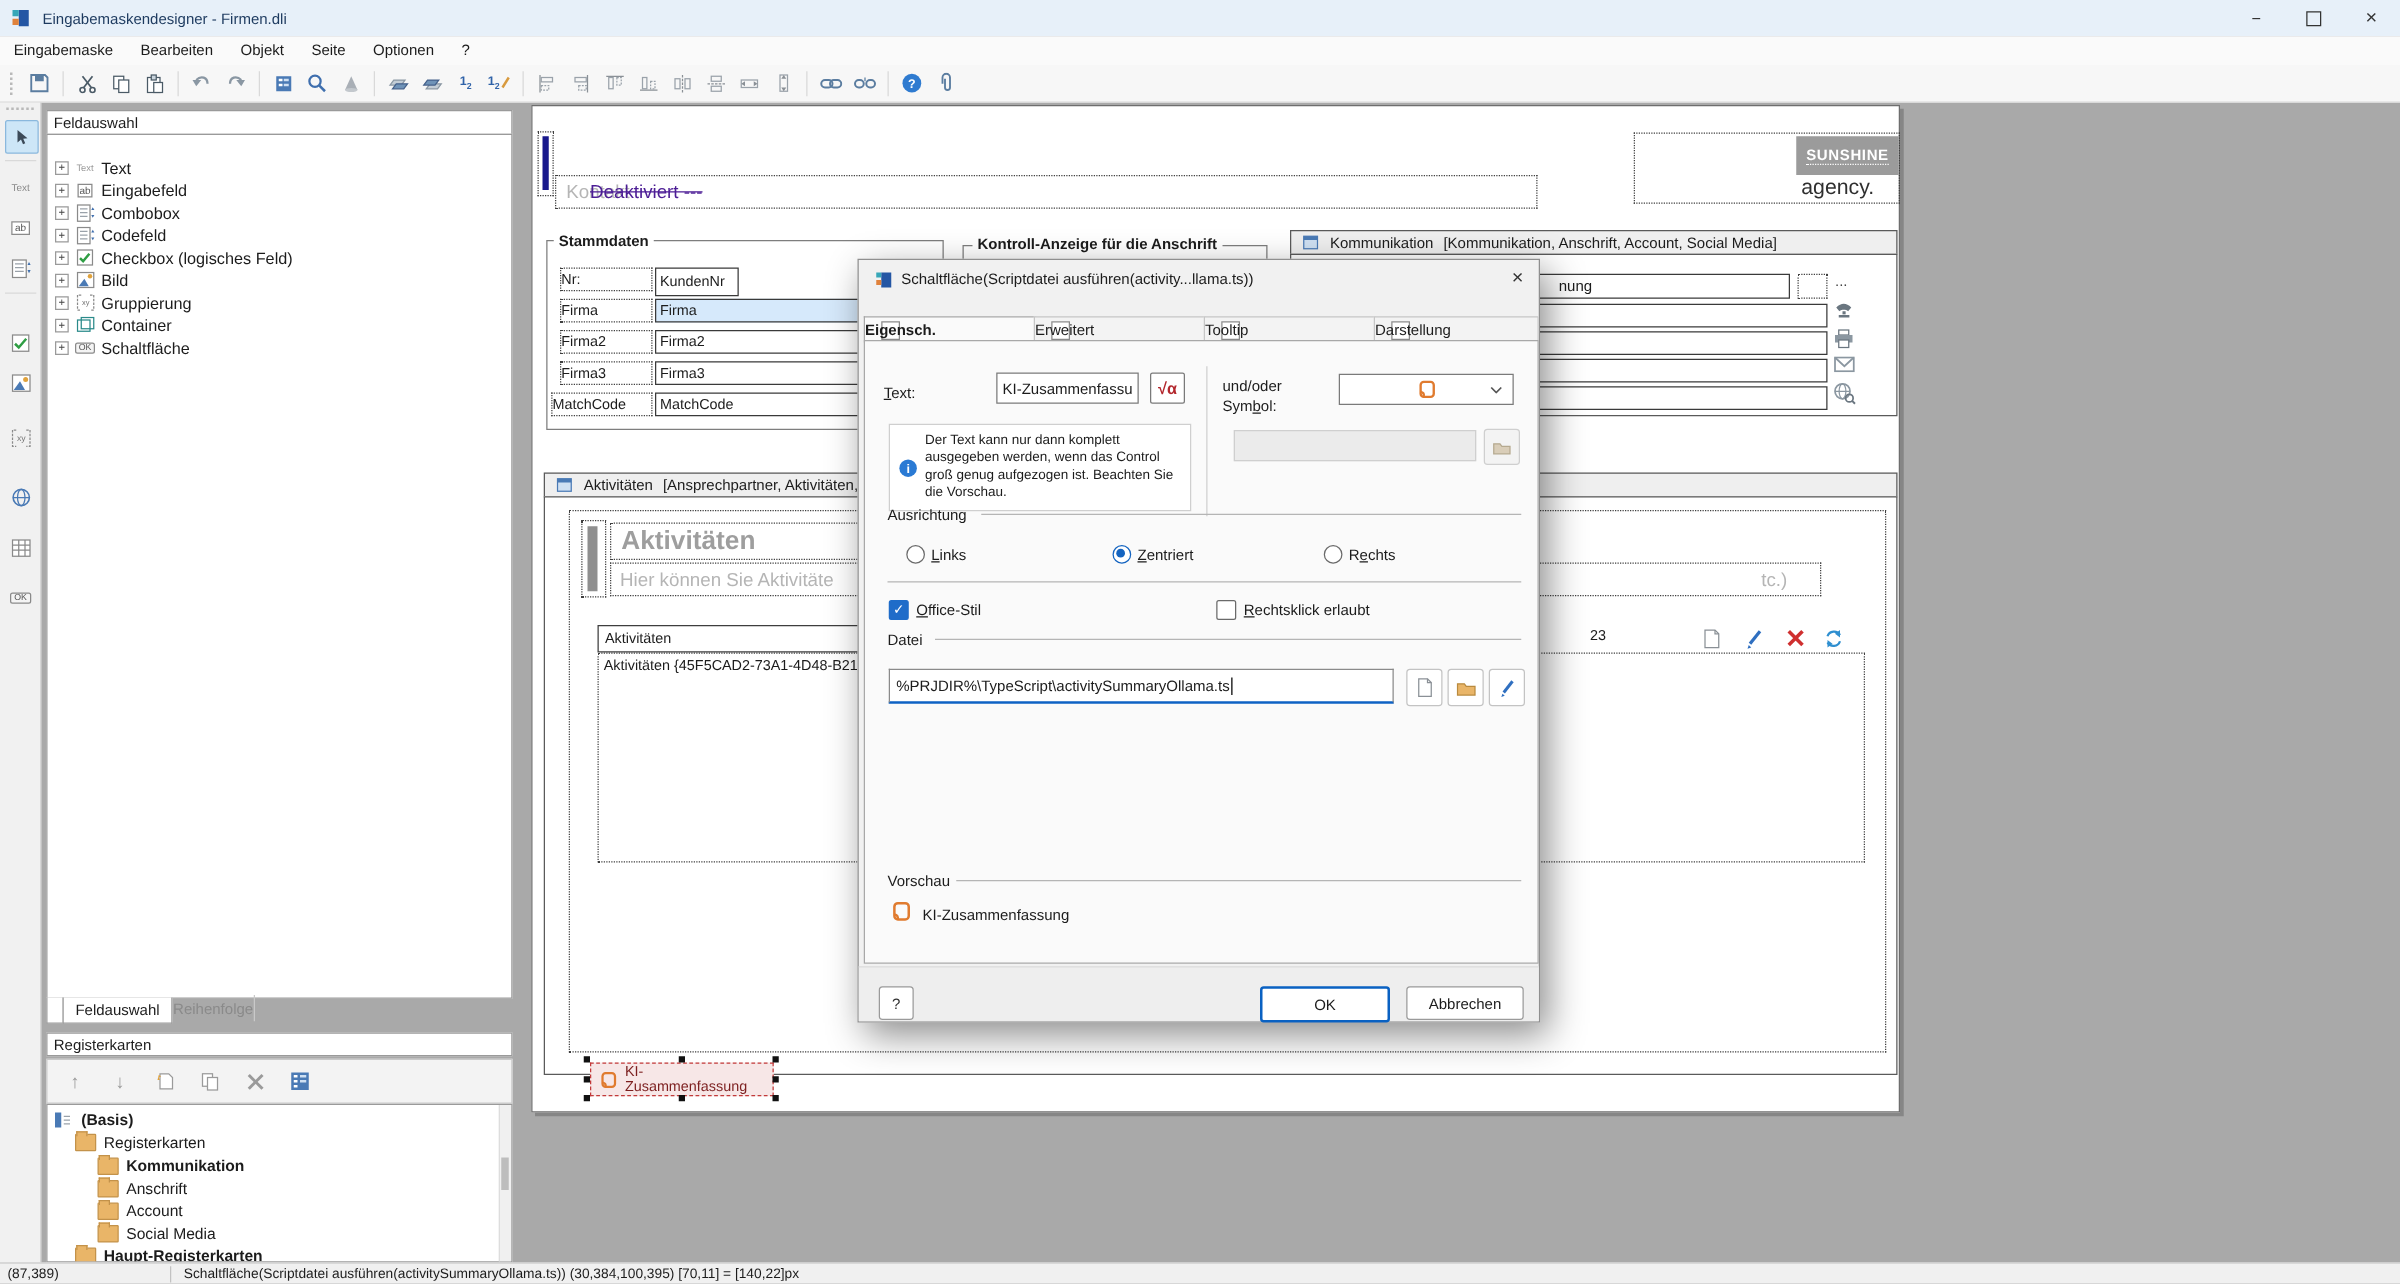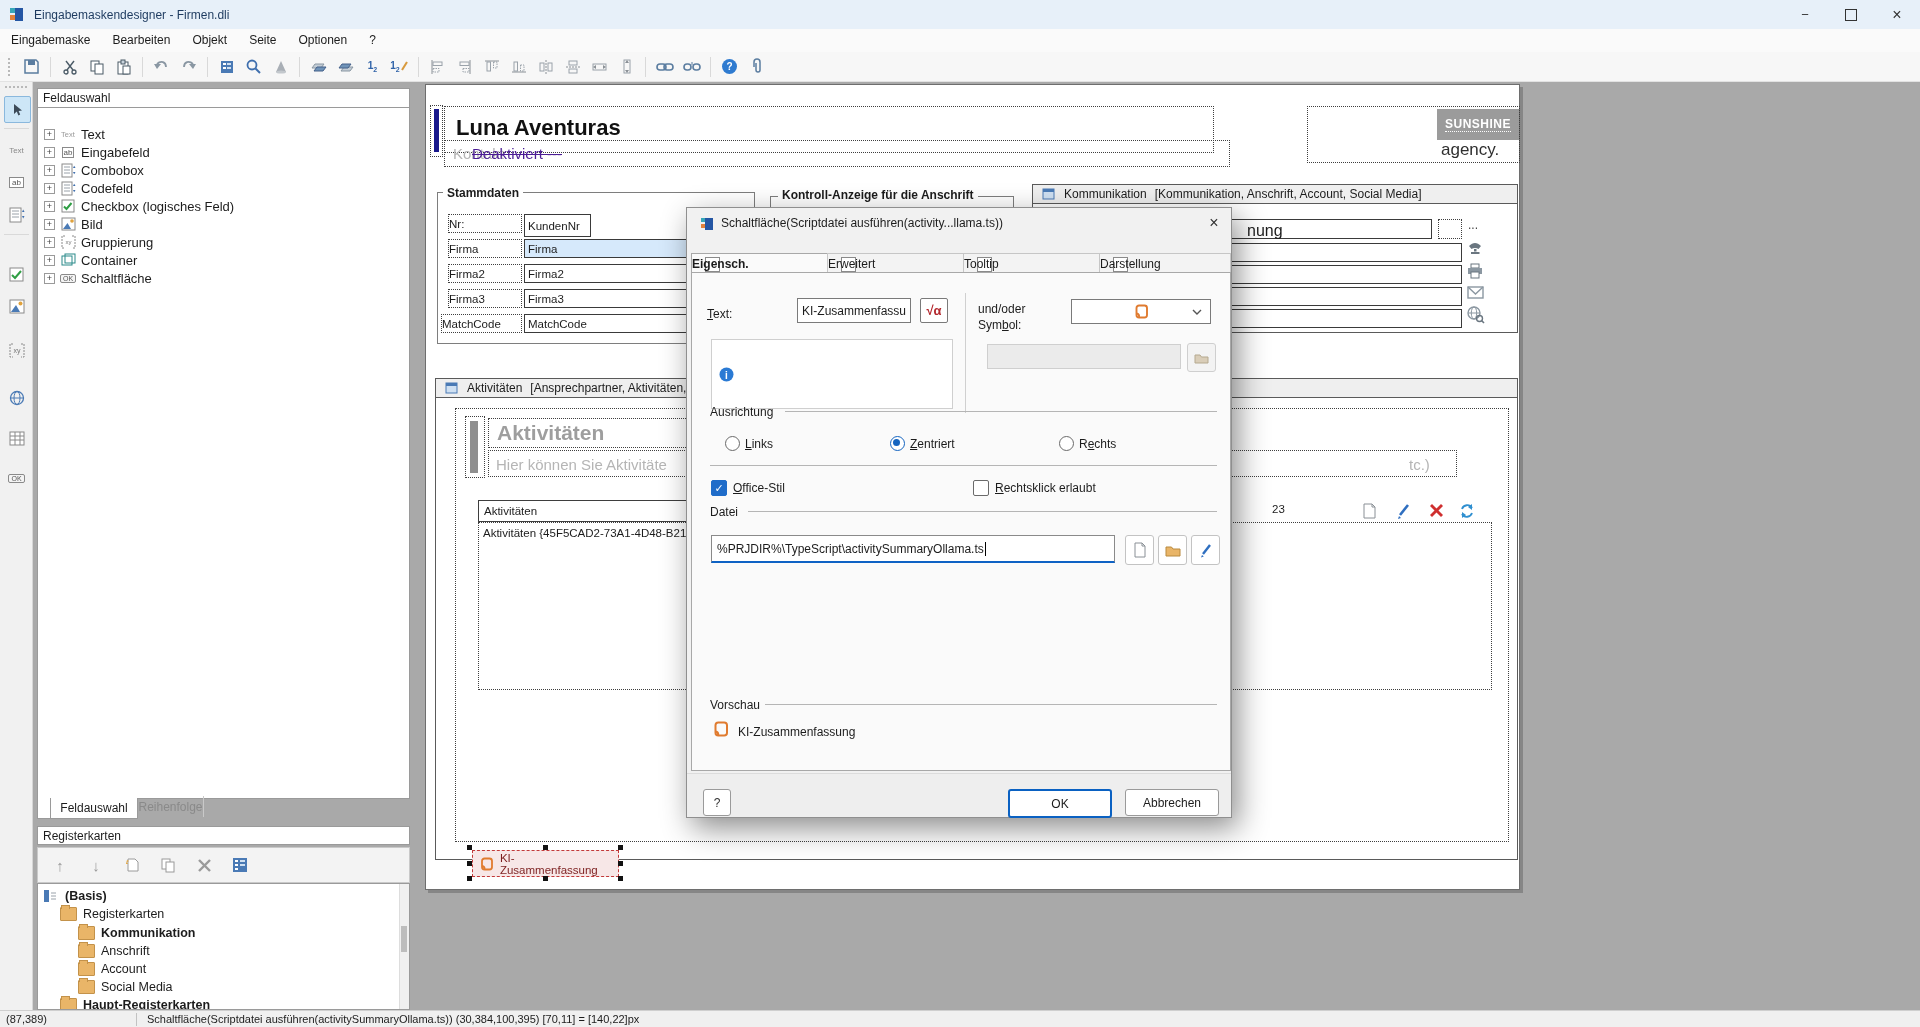--- a/index.html
+++ b/index.html
@@ -504,23 +504,20 @@
     <span style="margin-left:6px;width:130px">(87,389)</span>
     <span style="width:1px;height:13px;background:#c2c2c2;margin-right:10px"></span>
     <span>Schaltfläche(Scriptdatei ausführen(activitySummaryOllama.ts)) (30,384,100,395) [70,11] = [140,22]px</span>
   </div>
 
   <div class="abs page"></div>
 
   <div class="abs dot" style="left:430px;top:105px;width:13px;height:52px">
     <div style="position:absolute;left:3px;top:3px;width:5px;height:43px;background:#18188c"></div>
   </div>
-  <div class="abs dot" style="left:444px;top:106px;width:770px;height:47px">
-    <span style="position:absolute;left:11px;top:8px;font-size:22px;font-weight:bold;color:#111">Luna Aventuras</span>
-  </div>
   <div class="abs dot" style="left:444px;top:140px;width:786px;height:27px">
     <span class="ghost" style="position:absolute;left:8px;top:4px;font-size:15px">Kontakt</span>
     <span style="position:absolute;left:27px;top:4px;font-size:15px;color:#4c1d95;text-decoration:line-through">Deaktiviert ---</span>
   </div>
   <div class="abs dot" style="left:1307px;top:106px;width:213px;height:57px">
     <div style="position:absolute;left:129px;top:2px;width:82px;height:31px;background:#9b9b9b;display:flex;align-items:center;justify-content:center">
       <span style="font-size:12px;font-weight:bold;color:#fff;letter-spacing:.5px;border-bottom:1px dotted #fff">SUNSHINE</span>
     </div>
     <span style="position:absolute;left:133px;top:33px;font-size:17px;color:#2f2f2f">agency.</span>
   </div>
@@ -566,21 +563,21 @@
         <svg width="13" height="12">
           <rect x="1" y="1" width="11" height="10" fill="#cfe0f2" stroke="#4a7ab5"></rect>
           <rect x="1" y="1" width="11" height="3" fill="#4a7ab5"></rect>
         </svg>
       </span>
     <span>Kommunikation</span>
     <span>[Kommunikation, Anschrift, Account, Social Media]</span>
   </div>
   <div class="abs" style="left:1032px;top:203px;width:486px;height:130px;background:#fff;border:1px solid #5a5a5a"></div>
   <div class="abs inp" style="left:1058px;top:219px;width:374px;height:20px"></div>
-  <span class="abs" style="left:1247px;top:222px;font-size:16px">nung</span>
+  <span class="abs" style="left:1247px;top:222px;font-size:12px">nung</span>
   <div class="abs dot" style="left:1438px;top:219px;width:24px;height:20px"></div>
   <span class="abs" style="left:1468px;top:218px;font-size:12px;color:#444">...</span>
   <div class="abs inp" style="left:1058px;top:243px;width:404px;height:19px"></div>
   <div class="abs inp" style="left:1058px;top:265px;width:404px;height:19px"></div>
   <div class="abs inp" style="left:1058px;top:287px;width:404px;height:19px"></div>
   <div class="abs inp" style="left:1058px;top:309px;width:404px;height:19px"></div>
   <span class="abs" style="left:1466px;top:240px"><svg width="18" height="18">
         <path d="M3 6 C7 2 11 2 15 6 L12.5 9 C10.5 7.5 7.5 7.5 5.5 9 Z" fill="#6a7680"></path>
         <rect x="8" y="9" width="2.5" height="2.5" fill="#6a7680"></rect>
         <rect x="5" y="12" width="8.5" height="2" fill="#6a7680"></rect>
@@ -713,20 +710,21 @@
           </svg>
         <svg width="10" height="6" style="position:absolute;right:8px">
             <polyline points="1,1 5,5 9,1" fill="none" stroke="#555" stroke-width="1.4"></polyline>
           </svg>
       </div>
       <div class="abs" style="left:19px;top:66px;width:242px;height:70px;background:#fff;border:1px solid #cfcfcf">
         <svg width="15" height="15" style="position:absolute;left:7px;top:27px">
             <circle cx="7.5" cy="7.5" r="7" fill="#2a7ad4"></circle>
             <text x="7.5" y="11.5" text-anchor="middle" font-size="10" font-weight="bold" fill="#fff">i</text>
           </svg>
+        <div style="position:absolute;left:28px;top:5px;width:206px;font-size:10.8px;line-height:1.3;color:#1c1c1c">Der Text kann nur dann komplett ausgegeben werden, wenn das Control groß genug aufgezogen ist. Beachten Sie die Vorschau.</div>
       </div>
       <div class="abs" style="left:273px;top:20px;width:1px;height:120px;background:#d0d0d0"></div>
       <div class="abs" style="left:295px;top:71px;width:194px;height:25px;background:#ebebeb;border:1px solid #cfcfcf"></div>
       <div class="btn3" style="left:495px;top:70px;width:27px;height:27px;background:#f3f3f3;border-color:#cfcfcf">
         <svg width="15" height="12">
             <path d="M1 3 h5 l1.5 2 H14 v6 H1 z" fill="#d9cdb8" stroke="#b5a98f"></path>
           </svg>
       </div>
       <span class="dlbl" style="left:18px;top:132px">Ausrichtung</span>
       <div class="hline" style="left:93px;top:138px;width:432px"></div>

